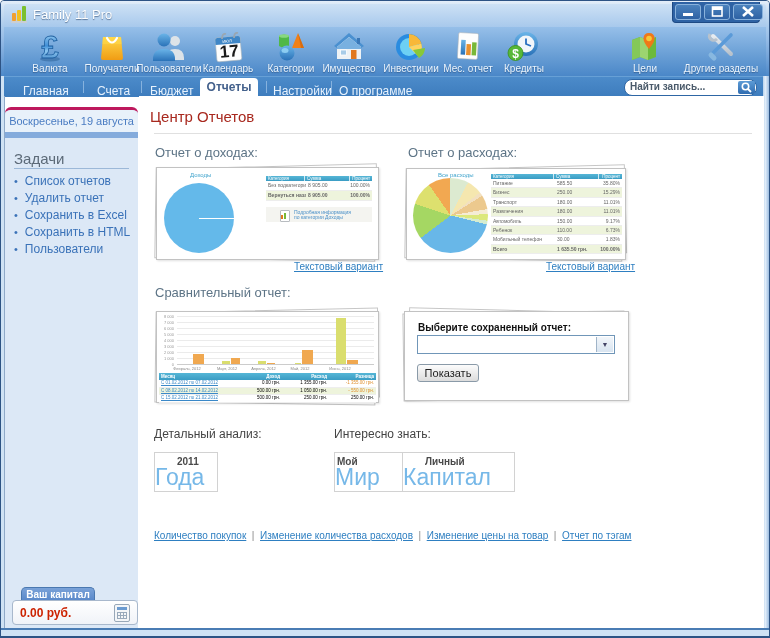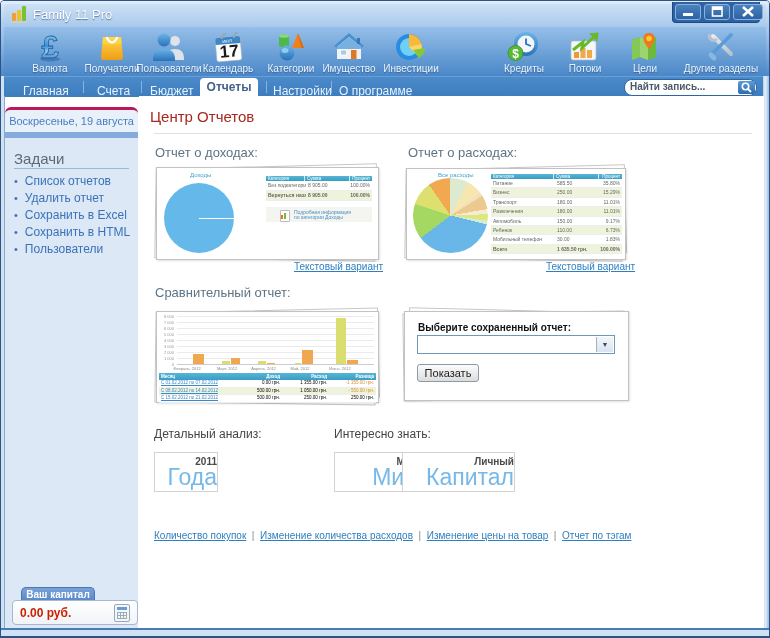--- a/index.html
+++ b/index.html
@@ -49,21 +49,21 @@
 
 #content{position:absolute;left:139px;top:96px;right:6px;bottom:10px;background:#fff}
 #pgtitle{position:absolute;left:11px;top:12px;font-size:15px;color:#a8281e}
 #pgline{position:absolute;left:15px;right:12px;top:37px;height:1px;background:#e0e0e0}
 .h2{position:absolute;font-size:13px;color:#5d7486}
 .link{color:#2e7fc1;text-decoration:underline}
 
 .sheetb{position:absolute;background:#fff;border:1px solid #c6c6c6}
 .sheet{position:absolute;background:#fff;border:1px solid #c2c2c2;box-shadow:1px 1px 2px rgba(0,0,0,.12)}
 
-.dbox{position:absolute;border:1px solid #d2d2d2;background:#fff;text-align:right;box-sizing:border-box}
+.dbox{position:absolute;border:1px solid #d2d2d2;background:#fff;text-align:left;box-sizing:border-box}
 .dbox .sm{font-size:10px;font-weight:bold;color:#4a4a4a;margin-top:3px;margin-left:22px}
 .dbox .bg{font-size:23px;line-height:24px;color:#76b8e8;margin-top:-2px}
 .h3{position:absolute;font-size:12px;color:#444}
 .blink{font-size:10px;color:#2e7fc1;text-decoration:underline}
 
 .pielab{position:absolute;font-size:6px;color:#3fa3cc}
 .pie1{position:absolute;border-radius:50%;background:#64b9ea}
 .pie2{position:absolute;border-radius:50%;background:conic-gradient(#dcead0 0 28deg,#f5e7af 28deg 52deg,#f2e0c0 52deg 58deg,#ecc98e 58deg 80deg,#f5ecd5 80deg 88deg,#dce87c 88deg 98deg,#d5ecd0 98deg 104deg,#68b7e8 104deg 233deg,#a5d763 233deg 288deg,#dde06e 288deg 325deg,#f2a851 325deg 360deg)}
 .mtab{position:absolute;font-size:5px;color:#666}
 .mrow{display:flex;border-bottom:1px solid #ededed;height:9px;line-height:9px}
@@ -207,41 +207,41 @@
 <div class="tbi" style="left:381px">
       <svg width="32" height="31" viewBox="0 0 32 31">
         <circle cx="14" cy="16" r="13" fill="#2a8ce0"></circle>
         <circle cx="14" cy="16" r="9" fill="#6dd0f4"></circle>
         <path d="M14 16 L14 3 A13 13 0 0 1 26.5 12.5 Z" fill="#f8b838"></path>
         <path d="M14 16 L26.5 12.5 A13 13 0 0 1 23 25 Z" fill="#ffd35e"></path>
         <path d="M18 19 L30 17 A12 12 0 0 1 24 27 Z" fill="#88c838"></path>
       </svg>
       <div class="lab">Инвестиции</div>
     </div>
+<div class="tbi" style="left:438px">
+      <svg width="30" height="31" viewBox="0 0 30 31">
+        <g transform="rotate(3 15 15)">
+          <rect x="5" y="2" width="20" height="26" rx="1.5" fill="#fdfdfd" stroke="#aab4bc" stroke-width=".6"></rect>
+          <rect x="8" y="9" width="4.5" height="15" fill="url(#gblue)"></rect>
+          <rect x="13.5" y="13" width="4.5" height="11" fill="#e89030"></rect>
+          <rect x="19" y="11" width="4.5" height="13" fill="#78b838"></rect>
+        </g>
+      </svg>
+      <div class="lab">Мес. отчет</div>
+    </div>
 <div class="tbi" style="left:494px">
       <svg width="34" height="31" viewBox="0 0 34 31">
         <circle cx="19" cy="13" r="12" fill="url(#gblue)"></circle>
         <circle cx="19" cy="13" r="8.5" fill="#f2f6fa"></circle>
         <path d="M19 7.5 L19 13 L24 15" stroke="#2a70c0" stroke-width="1.8" fill="none"></path>
         <circle cx="8.5" cy="22" r="7.5" fill="#58b838"></circle>
         <circle cx="8.5" cy="22" r="7.5" fill="none" stroke="#3a9018" stroke-width=".8"></circle>
         <text x="8.5" y="26.5" font-size="12" font-weight="bold" text-anchor="middle" fill="#fff">$</text>
       </svg>
       <div class="lab">Кредиты</div>
-    </div>
-<div class="tbi" style="left:555px">
-      <svg width="32" height="31" viewBox="0 0 32 31">
-        <rect x="2" y="10" width="25" height="19" rx="2" fill="#f4f6f8" stroke="#b4bcc4" stroke-width=".7"></rect>
-        <rect x="5" y="21" width="5" height="6" fill="#f09838"></rect>
-        <rect x="11.5" y="17" width="5" height="10" fill="#f0a848"></rect>
-        <rect x="18" y="19" width="5" height="8" fill="#f0a848"></rect>
-        <path d="M4 19 L14 11 L13 17 L26 5" stroke="#68b828" stroke-width="3" fill="none"></path>
-        <path d="M20 2.5 L29.5 1.5 L28.5 11 Z" fill="#68b828"></path>
-      </svg>
-      <div class="lab">Потоки</div>
     </div>
 <div class="tbi" style="left:615px">
       <svg width="32" height="31" viewBox="0 0 32 31">
         <path d="M3 9 L11 6 L19 9 L27 6 L27 26 L19 29 L11 26 L3 29 Z" fill="#6cba3c"></path>
         <path d="M11 6 L19 9 L19 29 L11 26 Z" fill="#9cd470"></path>
         <path d="M3 9 L11 6 L11 26 L3 29 Z" fill="#84c858"></path>
         <path d="M20 2 q5.5 0 5.5 5.5 q0 4 -5.5 10.5 q-5.5 -6.5 -5.5 -10.5 q0 -5.5 5.5 -5.5 Z" fill="#f07818"></path>
         <circle cx="20" cy="7.5" r="2.8" fill="#f8c838"></circle>
       </svg>
       <div class="lab">Цели</div>

